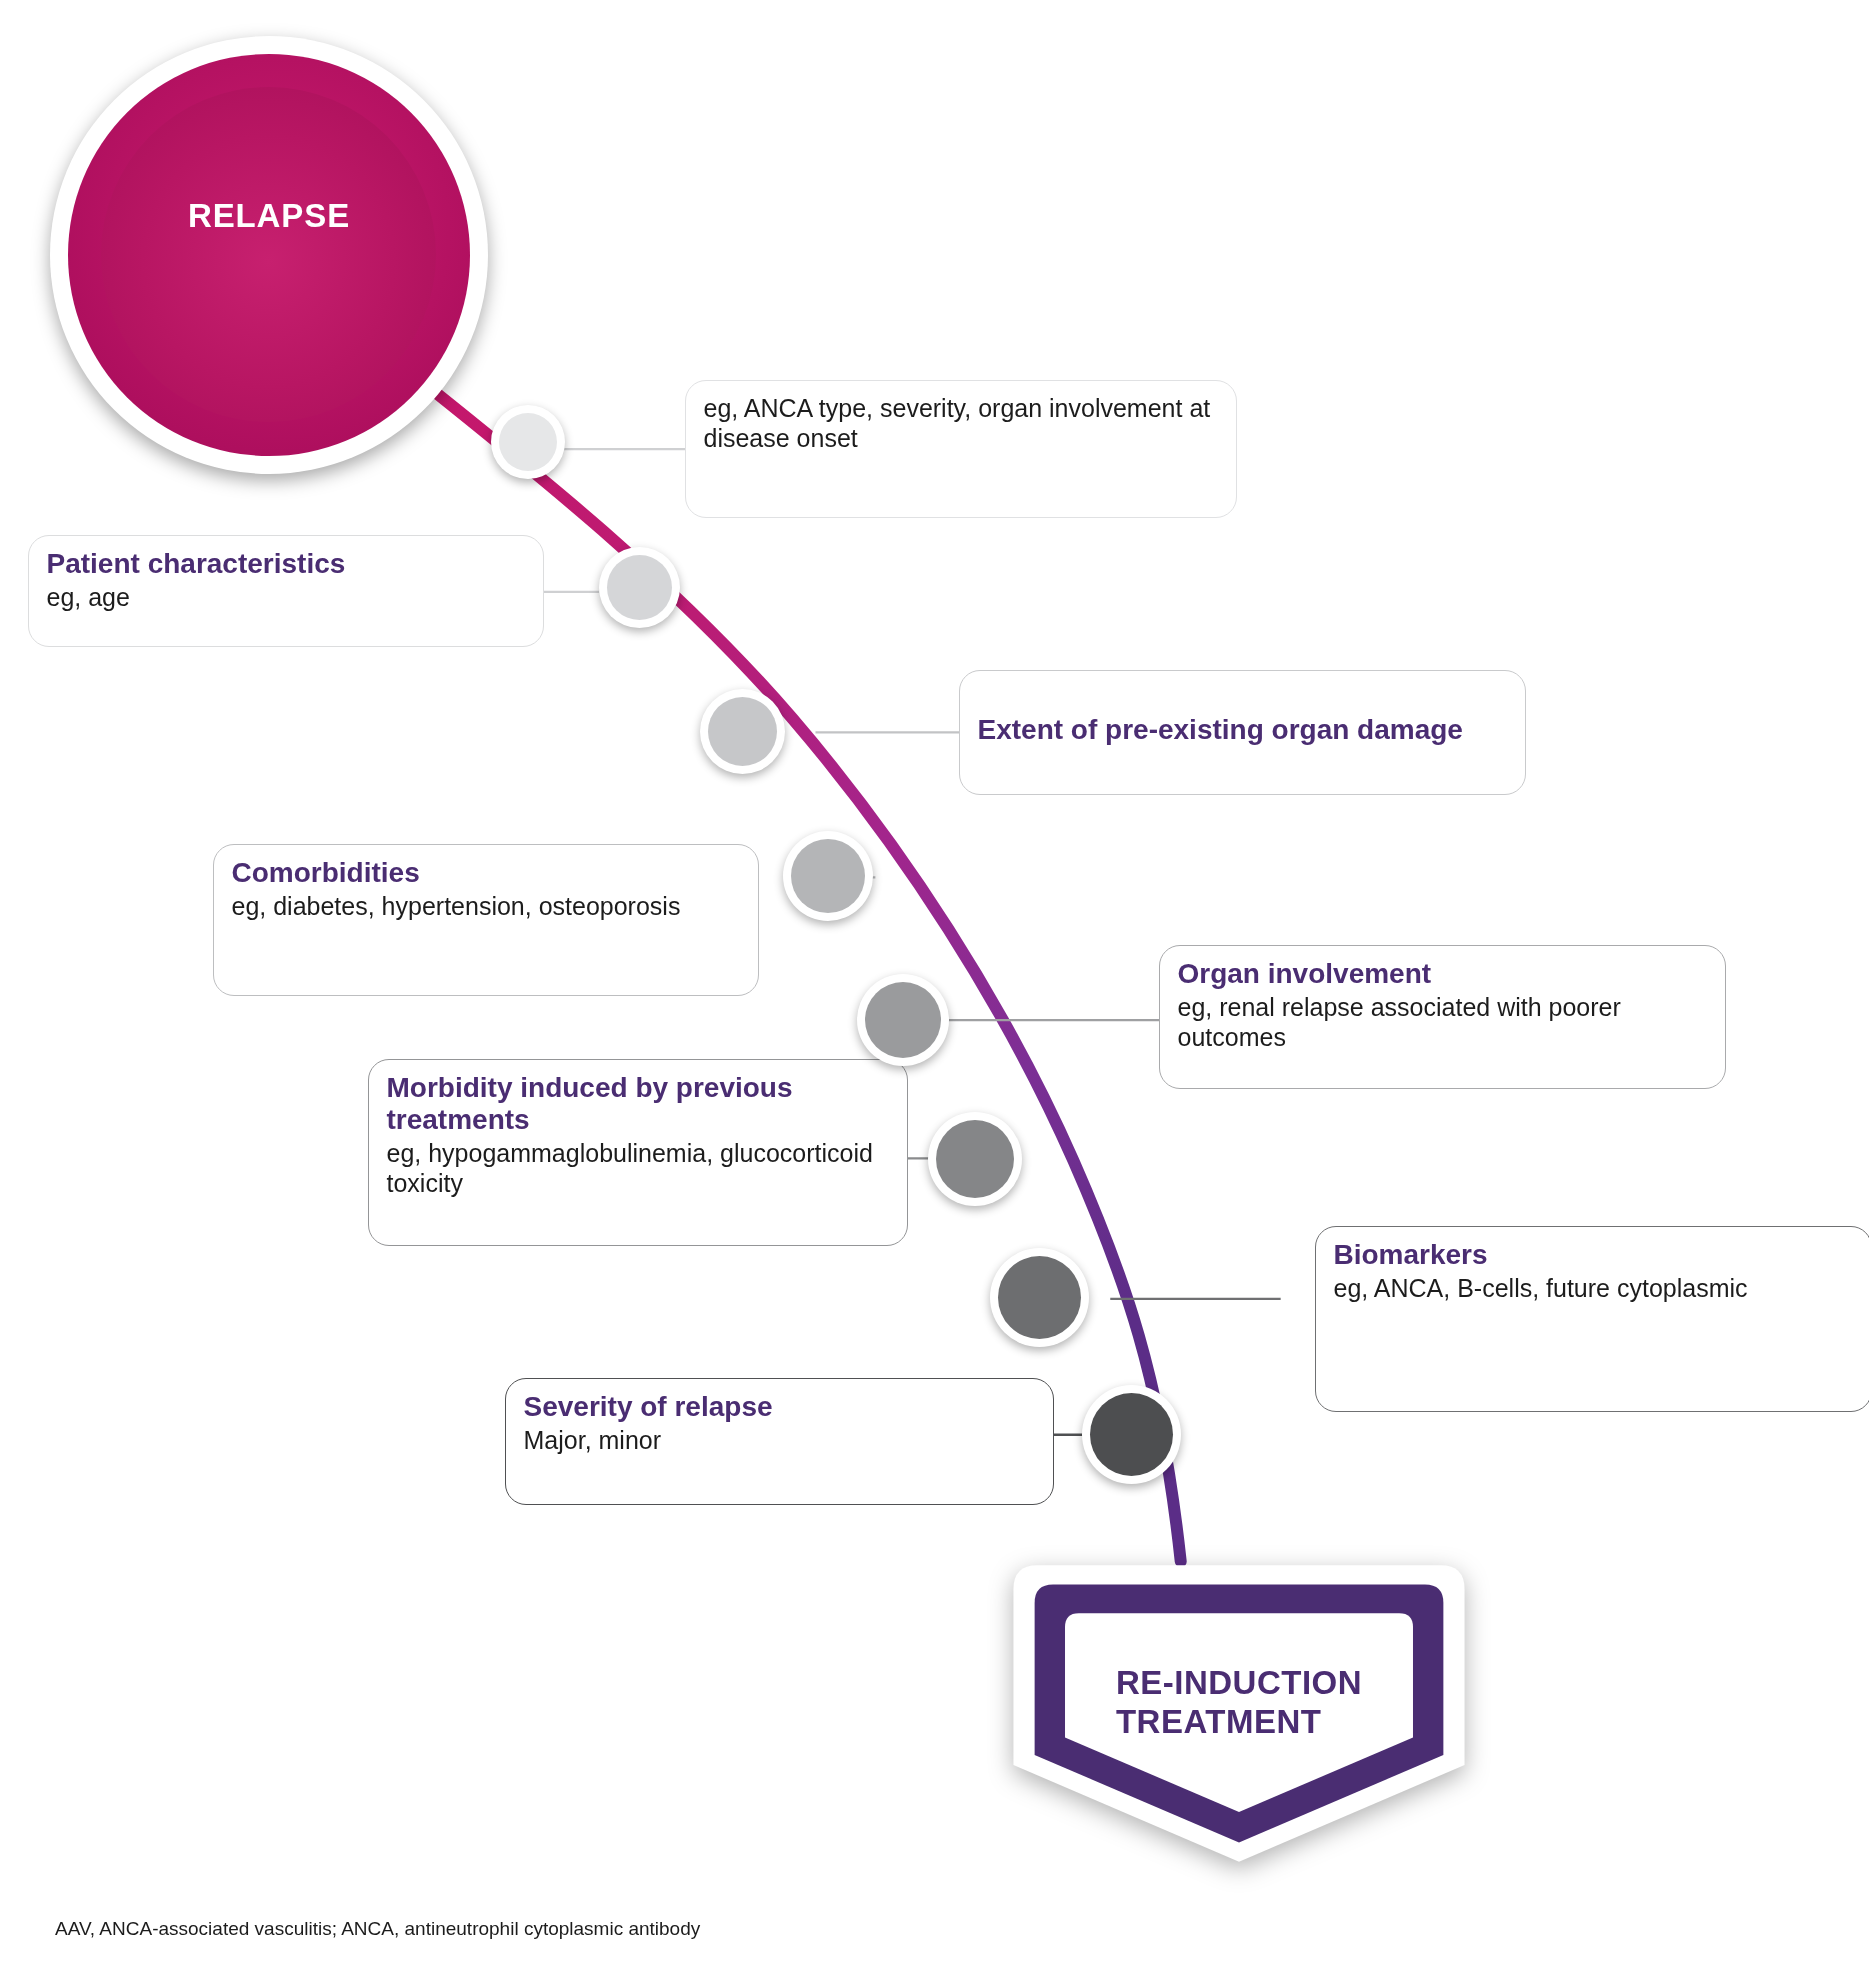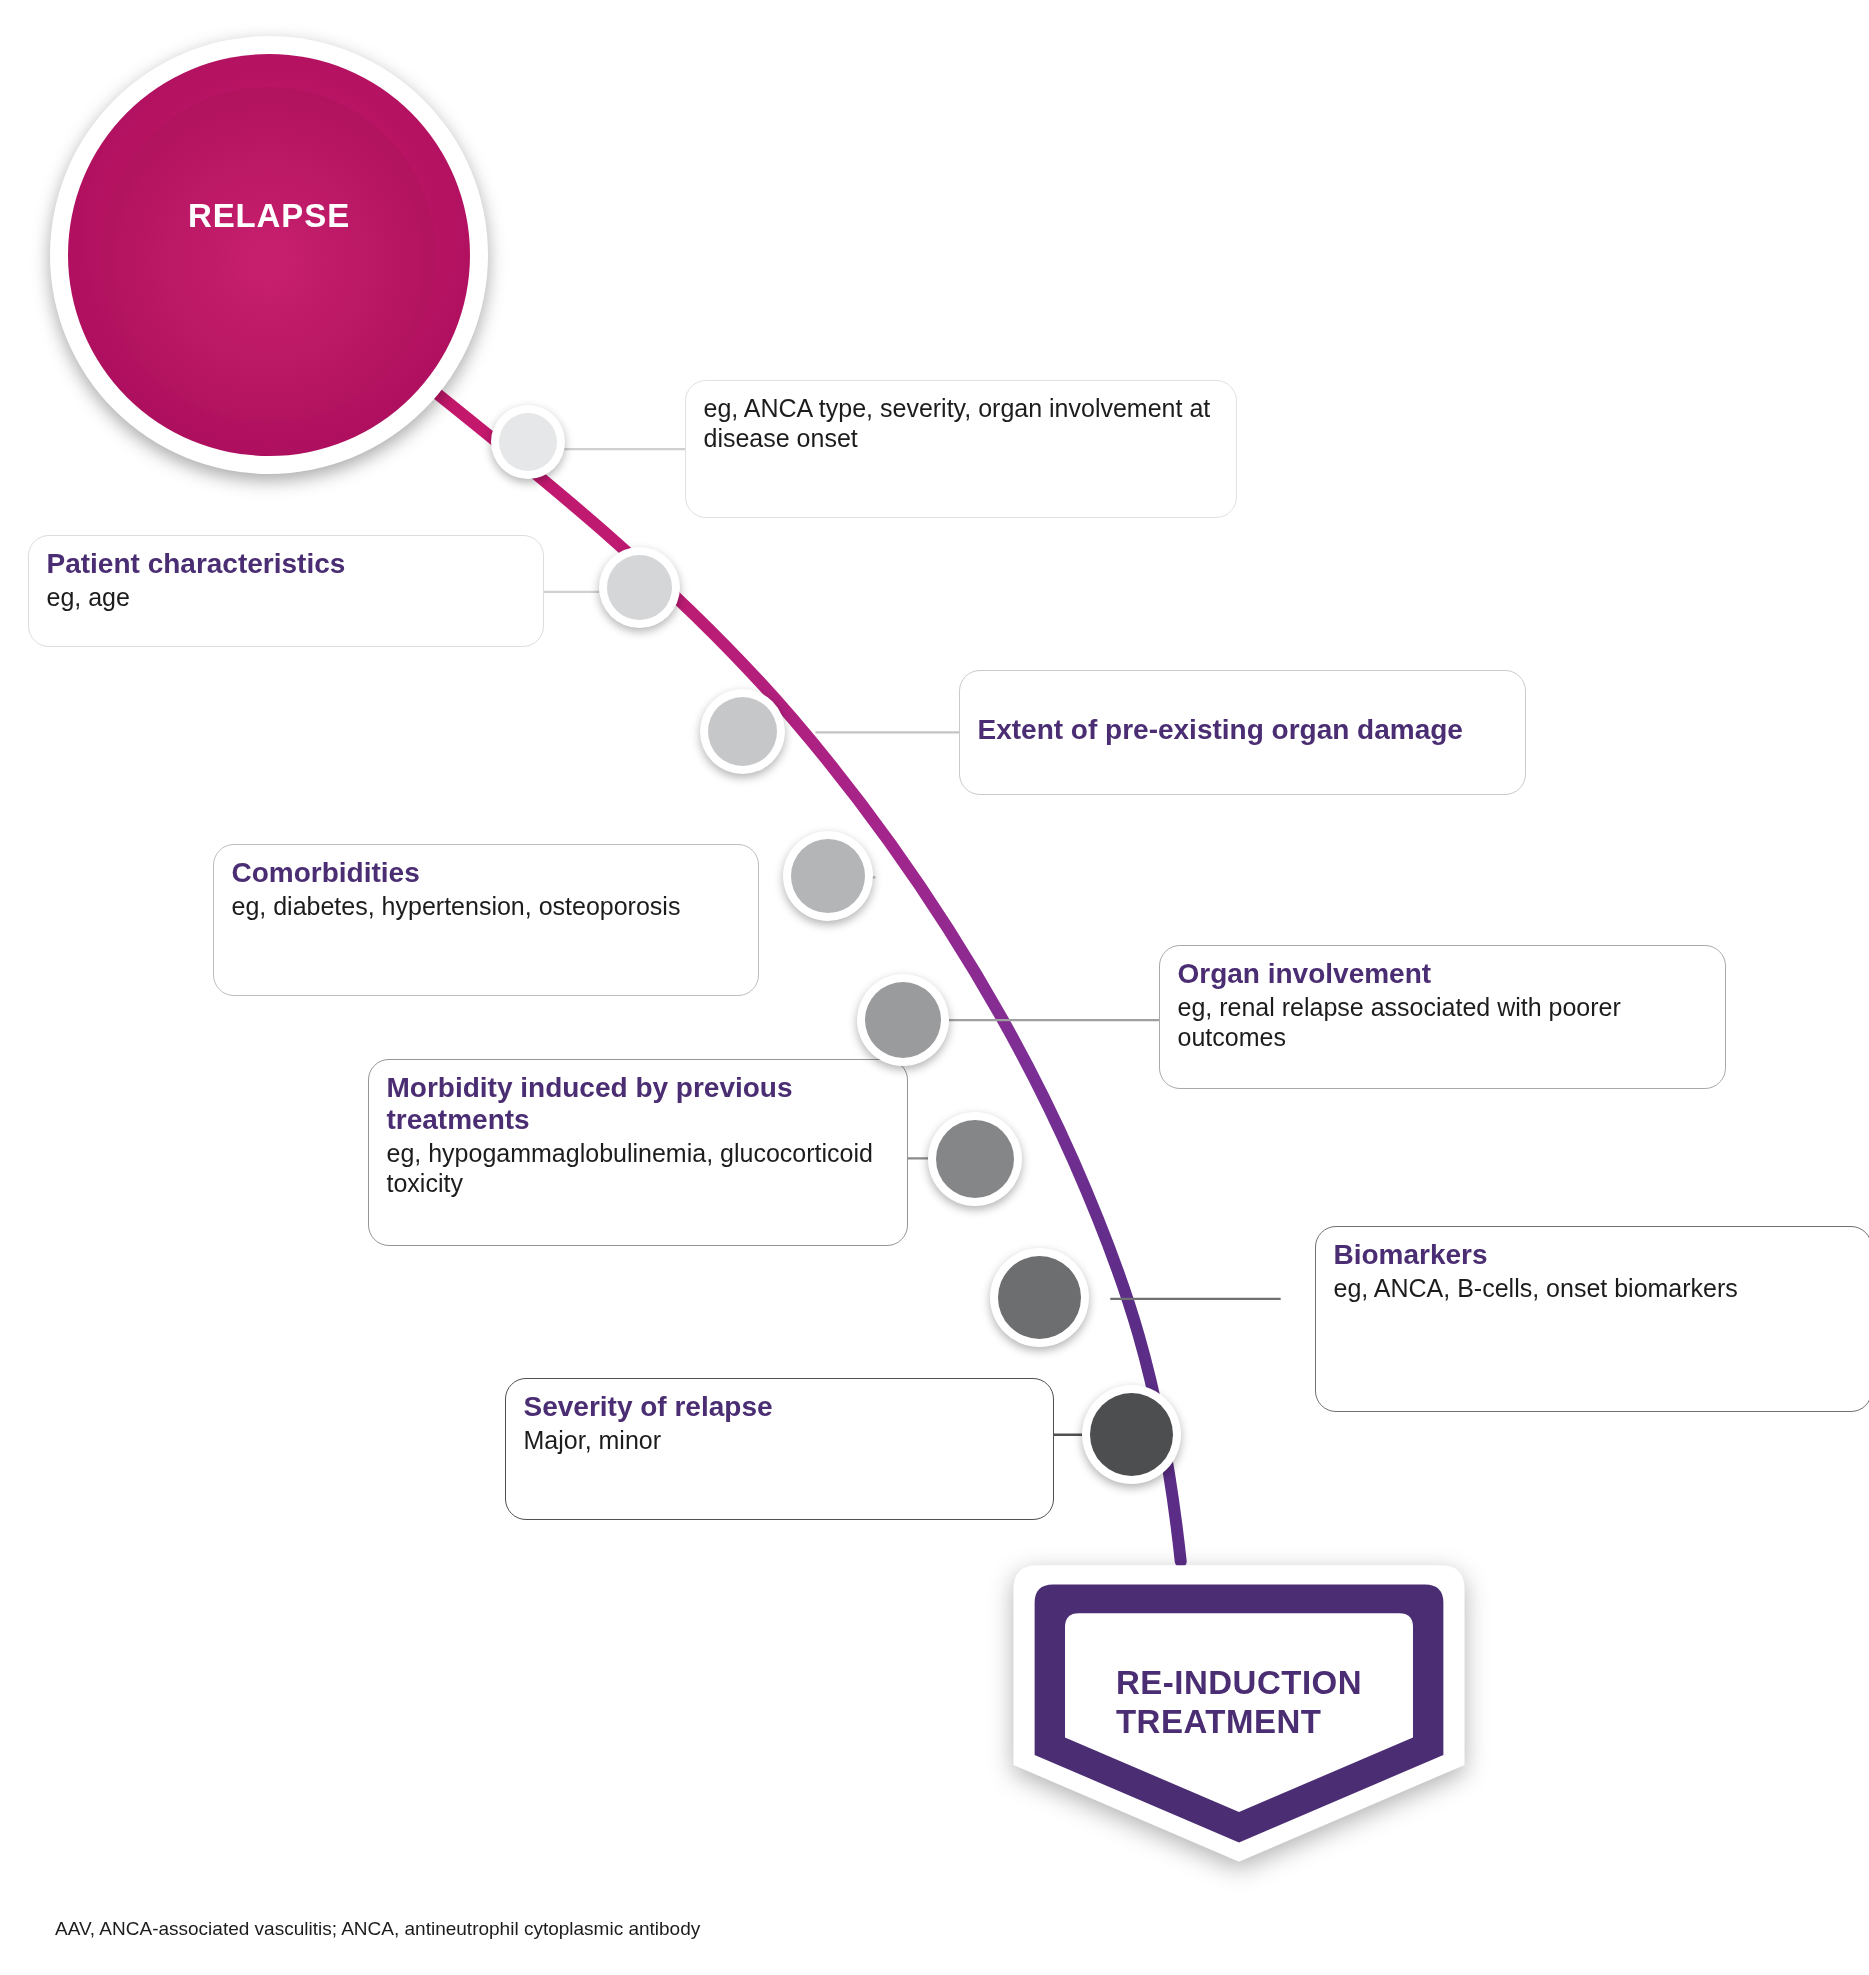--- a/index.html
+++ b/index.html
@@ -256,24 +256,24 @@
     <p class="sub">eg, renal relapse associated with poorer outcomes</p>
   </div>
 
   <div class="callout align-right" style="left:368px; top:1059px; width:540px; height:187px; border-color:#949597;">
     <p class="title">Morbidity induced by previous treatments</p>
     <p class="sub">eg, hypogammaglobulinemia, glucocorticoid toxicity</p>
   </div>
 
   <div class="callout align-left" style="left:1279px; top:1226px; width:557px; height:186px; border-color:#6f7072;margin-left:36px;">
     <p class="title">Biomarkers</p>
-    <p class="sub">eg, ANCA, B-cells, onset biomarkers</p>
-  </div>
-
-  <div class="callout align-right" style="left:505px; top:1378px; width:549px; height:142px; border-color:#4f5052;">
+    <p class="sub">eg, ANCA, B-cells, future cytoplasmic</p>
+  </div>
+
+  <div class="callout align-right" style="left:505px; top:1378px; width:549px; height:127px; border-color:#4f5052;">
     <p class="title">Severity of relapse</p>
     <p class="sub">Major, minor</p>
   </div>
 
   <svg class="shield" viewBox="0 0 1060 680">
 
     <path d="M 40 70 Q 40 18 92 18 L 968 18 Q 1020 18 1020 70
              L 1020 452 L 530 662 L 40 452 Z" fill="#ffffff"></path>
 
     <path d="M 86 100 Q 86 60 126 60 L 934 60 Q 974 60 974 100

